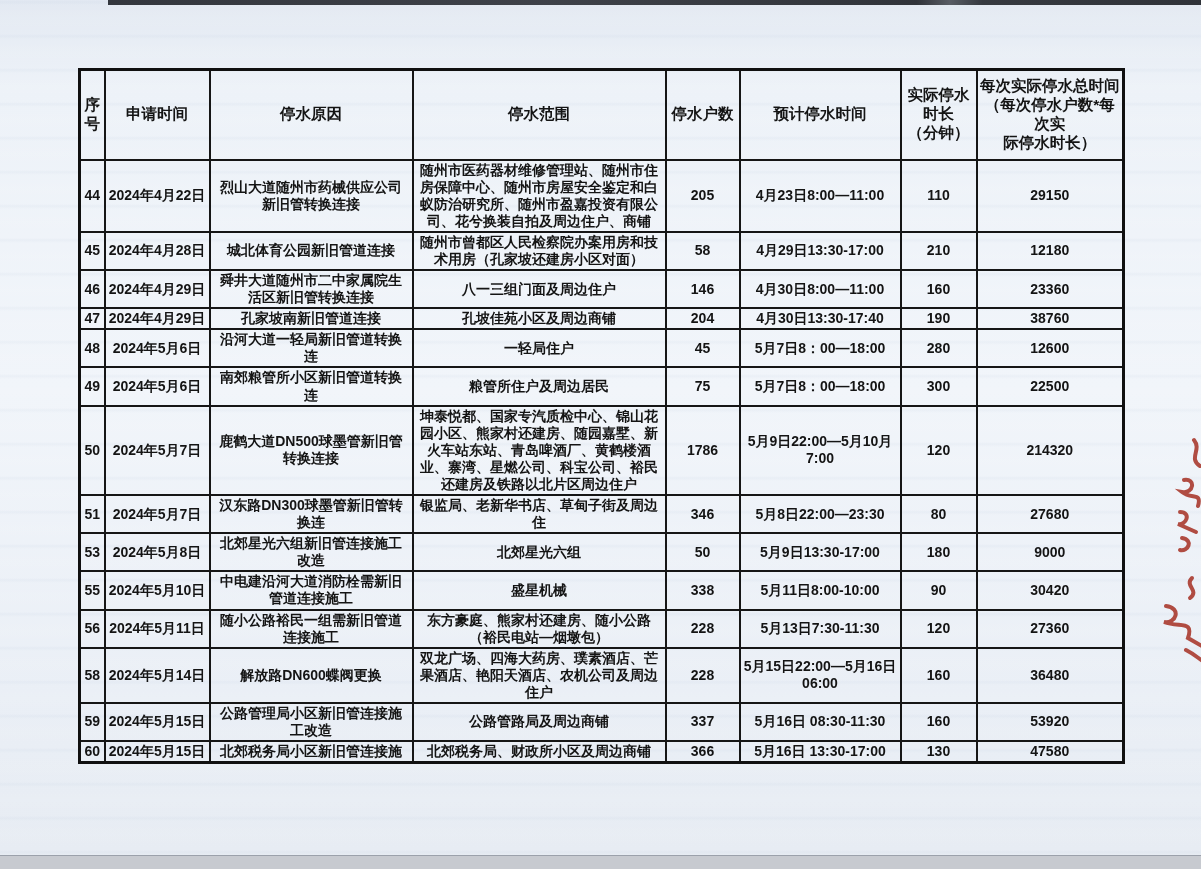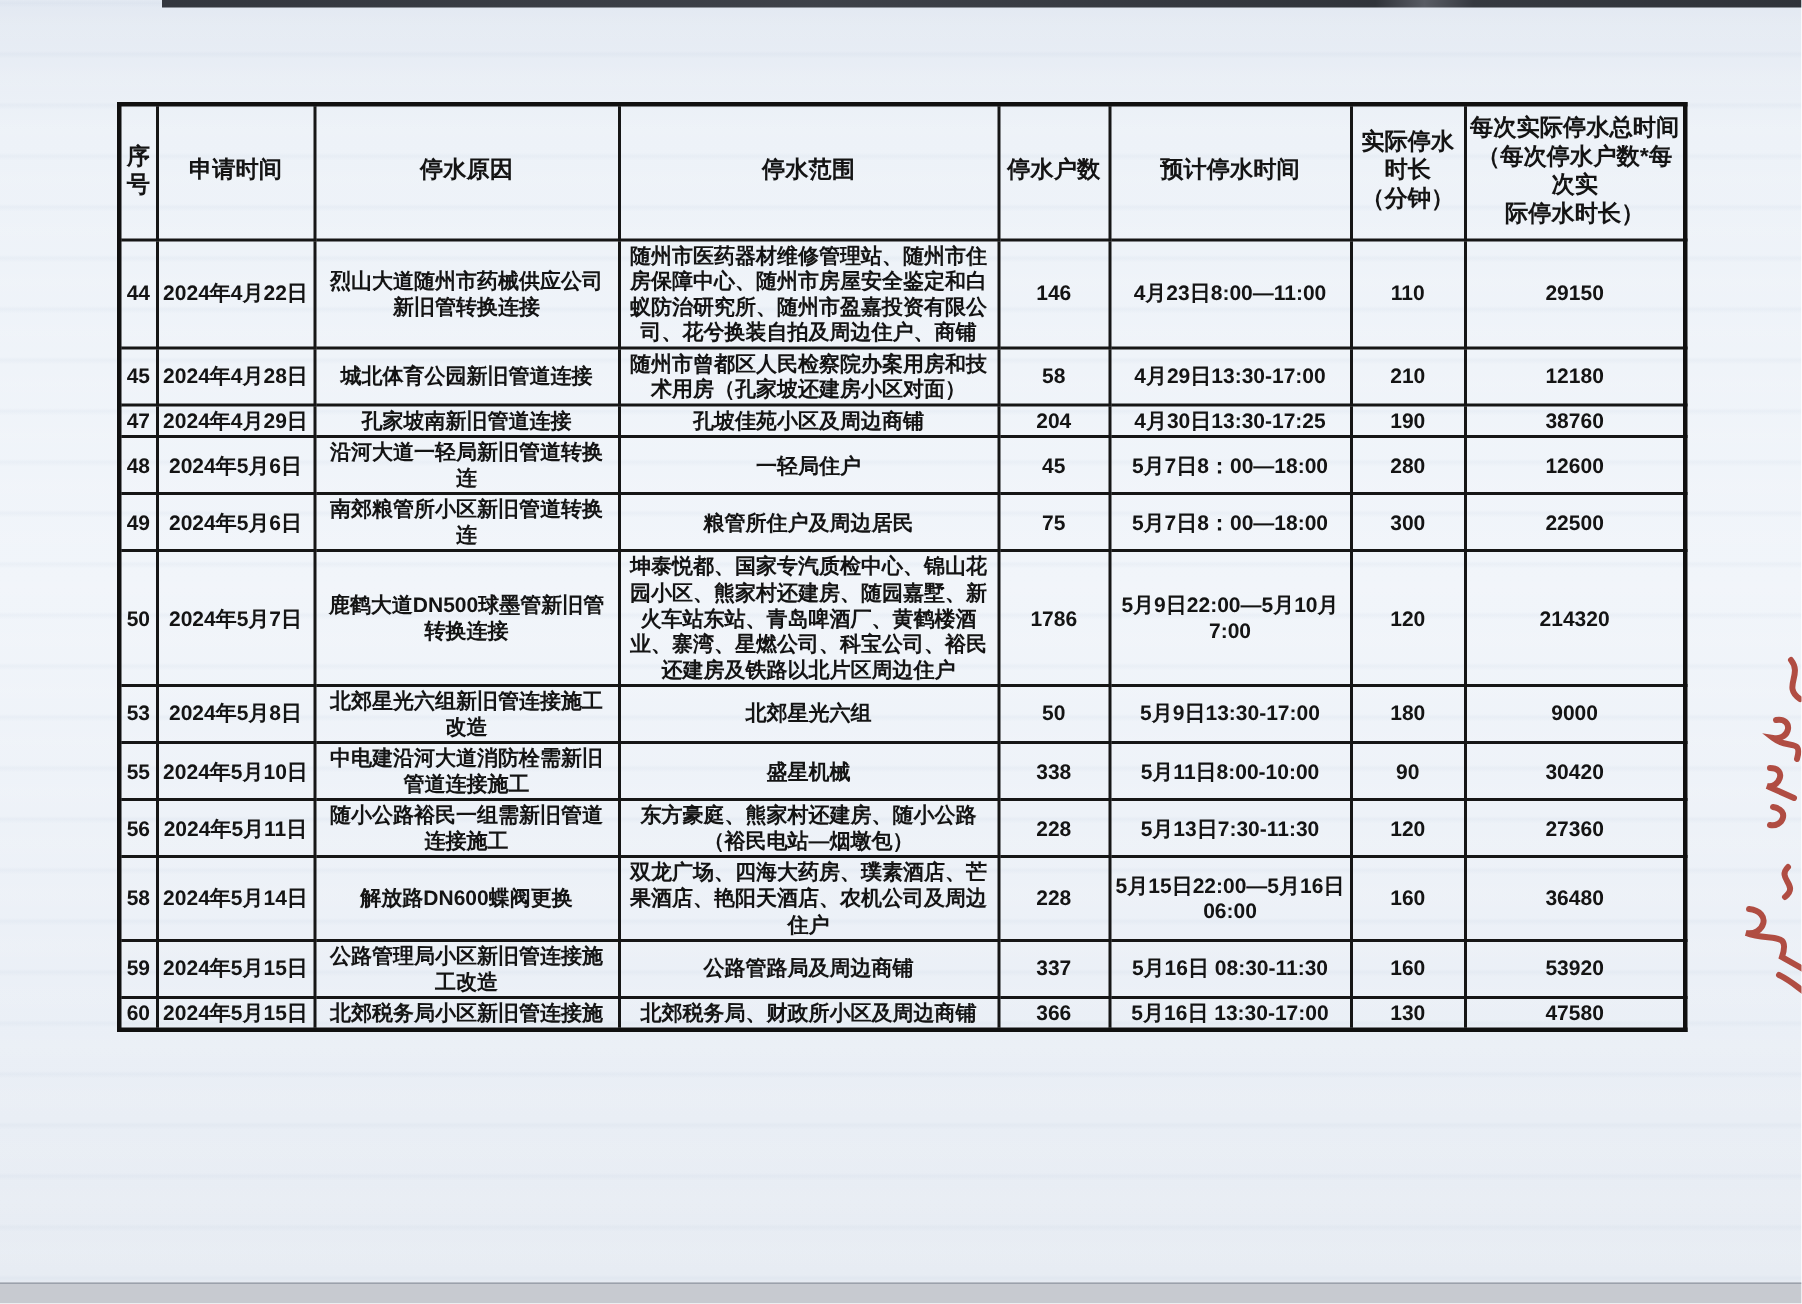--- a/index.html
+++ b/index.html
@@ -104,42 +104,52 @@
 （每次停水户数*每次实
 际停水时长）</th>
         </tr>
       </thead>
     <tbody>
         <tr>
           <td>44</td>
           <td>2024年4月22日</td>
           <td>烈山大道随州市药械供应公司新旧管转换连接</td>
           <td>随州市医药器材维修管理站、随州市住房保障中心、随州市房屋安全鉴定和白蚁防治研究所、随州市盈嘉投资有限公司、花兮换装自拍及周边住户、商铺</td>
-          <td>146</td>
+          <td>205</td>
           <td>4月23日8:00—11:00</td>
           <td>110</td>
           <td>29150</td>
         </tr>
         <tr>
           <td>45</td>
           <td>2024年4月28日</td>
           <td>城北体育公园新旧管道连接</td>
           <td>随州市曾都区人民检察院办案用房和技术用房（孔家坡还建房小区对面）</td>
           <td>58</td>
           <td>4月29日13:30-17:00</td>
           <td>210</td>
           <td>12180</td>
         </tr>
         <tr>
+          <td>46</td>
+          <td>2024年4月29日</td>
+          <td>舜井大道随州市二中家属院生活区新旧管转换连接</td>
+          <td>八一三组门面及周边住户</td>
+          <td>146</td>
+          <td>4月30日8:00—11:00</td>
+          <td>160</td>
+          <td>23360</td>
+        </tr>
+        <tr>
           <td>47</td>
           <td>2024年4月29日</td>
           <td>孔家坡南新旧管道连接</td>
           <td>孔坡佳苑小区及周边商铺</td>
           <td>204</td>
-          <td>4月30日13:30-17:25</td>
+          <td>4月30日13:30-17:40</td>
           <td>190</td>
           <td>38760</td>
         </tr>
         <tr>
           <td>48</td>
           <td>2024年5月6日</td>
           <td>沿河大道一轻局新旧管道转换连</td>
           <td>一轻局住户</td>
           <td>45</td>
           <td>5月7日8：00—18:00</td>
@@ -159,20 +169,30 @@
         <tr>
           <td>50</td>
           <td>2024年5月7日</td>
           <td>鹿鹤大道DN500球墨管新旧管转换连接</td>
           <td>坤泰悦都、国家专汽质检中心、锦山花园小区、熊家村还建房、随园嘉墅、新火车站东站、青岛啤酒厂、黄鹤楼酒业、寨湾、星燃公司、科宝公司、裕民还建房及铁路以北片区周边住户</td>
           <td>1786</td>
           <td>5月9日22:00—5月10月
 7:00</td>
           <td>120</td>
           <td>214320</td>
+        </tr>
+        <tr>
+          <td>51</td>
+          <td>2024年5月7日</td>
+          <td>汉东路DN300球墨管新旧管转换连</td>
+          <td>银监局、老新华书店、草甸子街及周边住</td>
+          <td>346</td>
+          <td>5月8日22:00—23:30</td>
+          <td>80</td>
+          <td>27680</td>
         </tr>
         <tr>
           <td>53</td>
           <td>2024年5月8日</td>
           <td>北郊星光六组新旧管连接施工改造</td>
           <td>北郊星光六组</td>
           <td>50</td>
           <td>5月9日13:30-17:00</td>
           <td>180</td>
           <td>9000</td>

